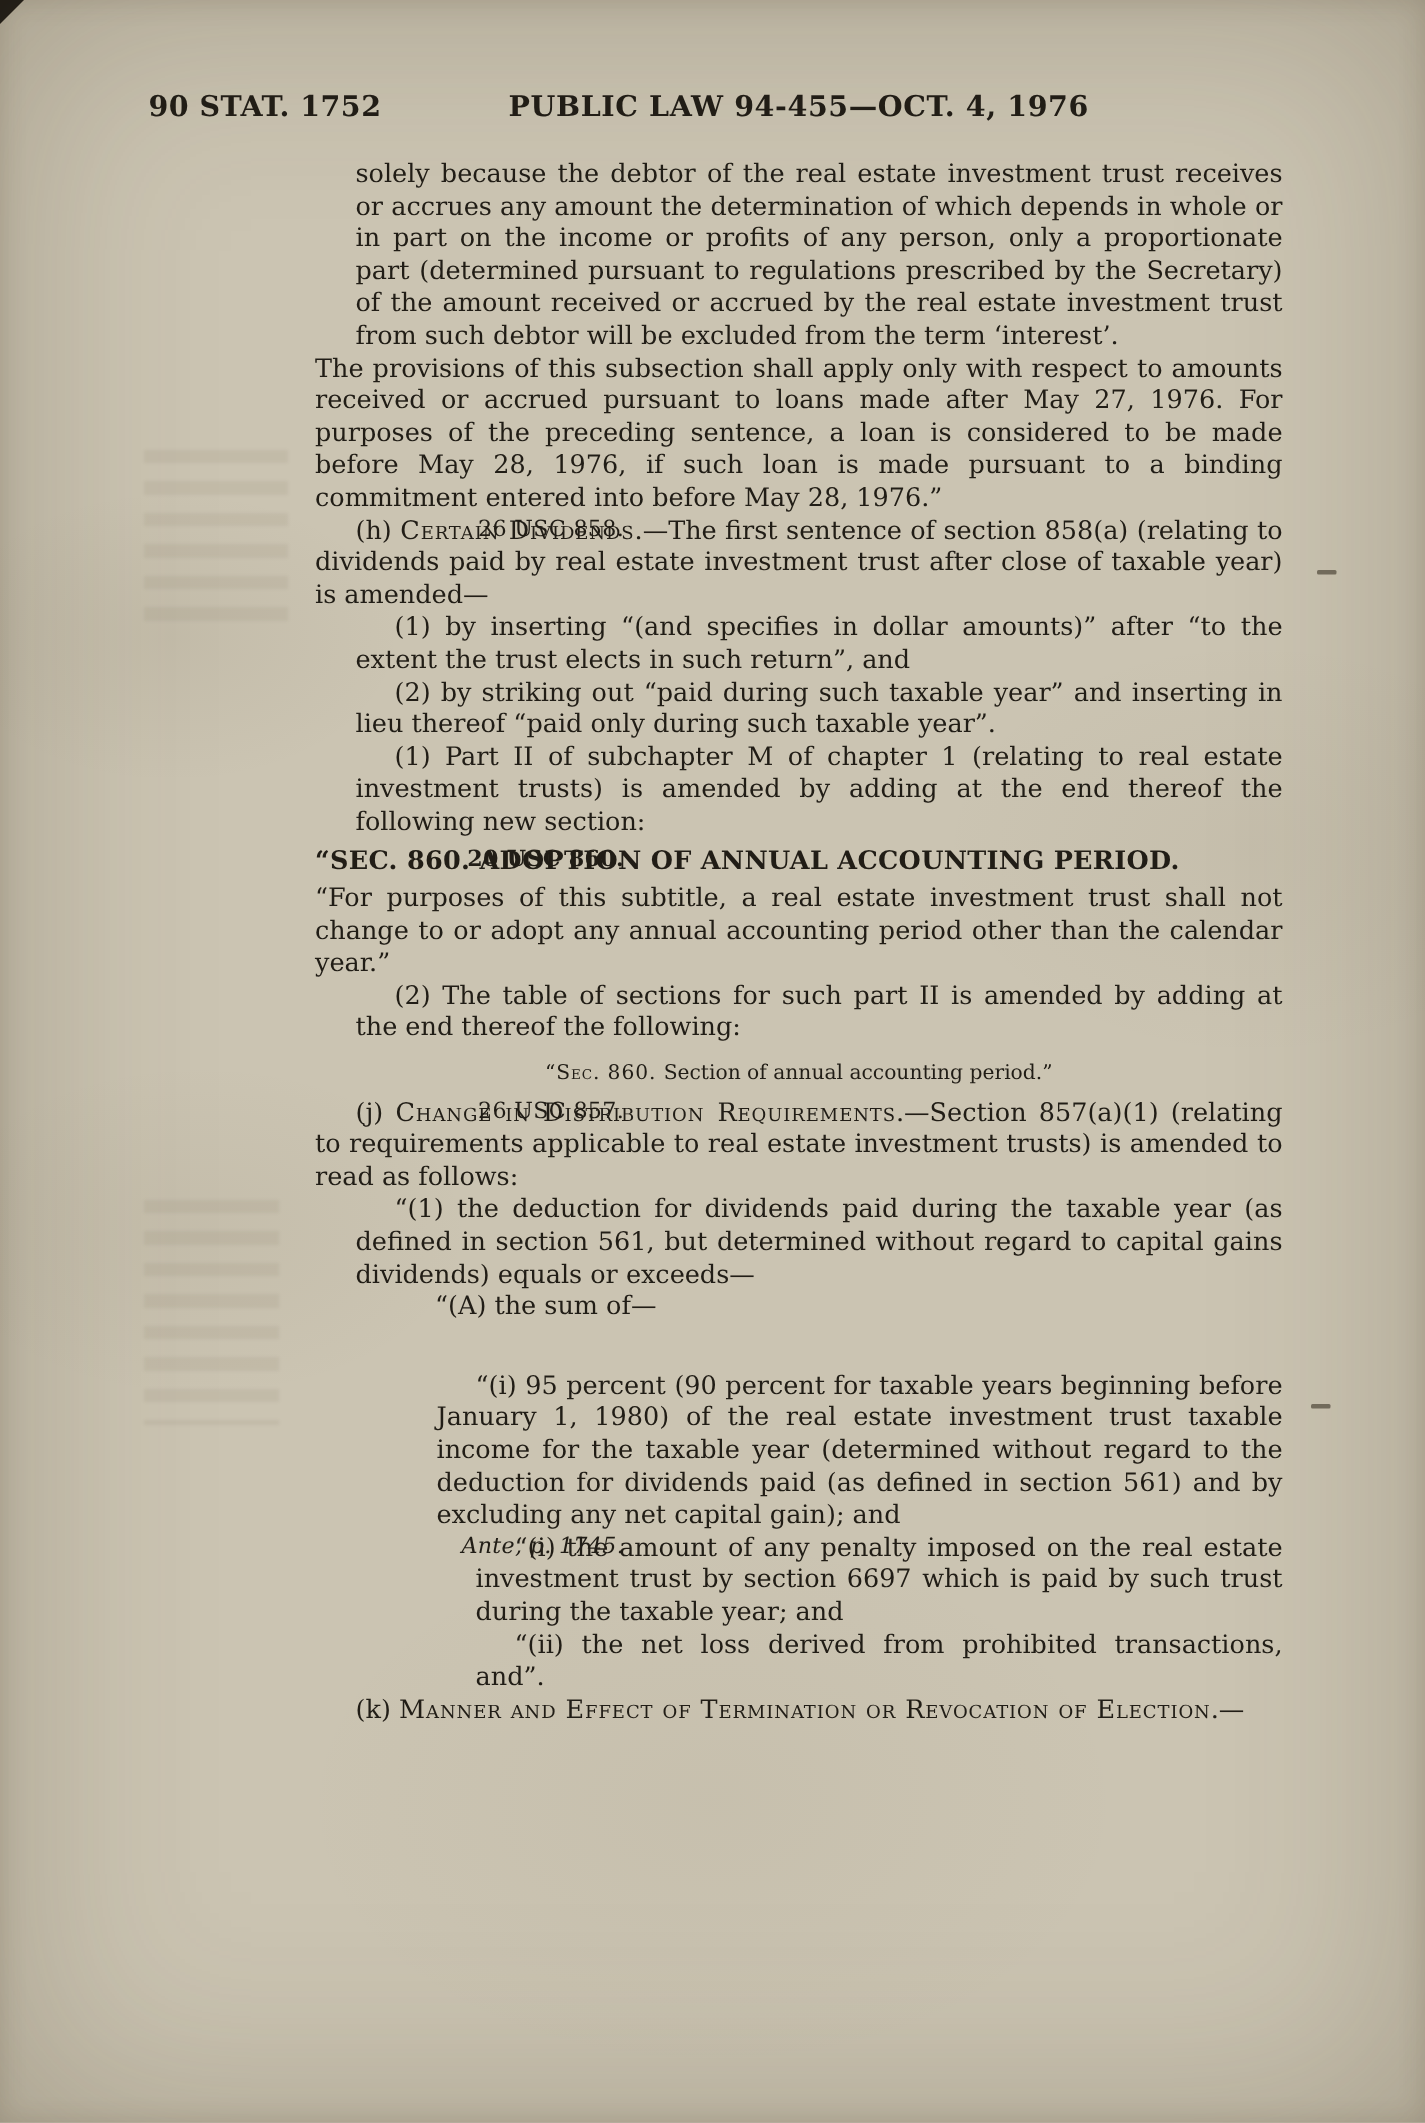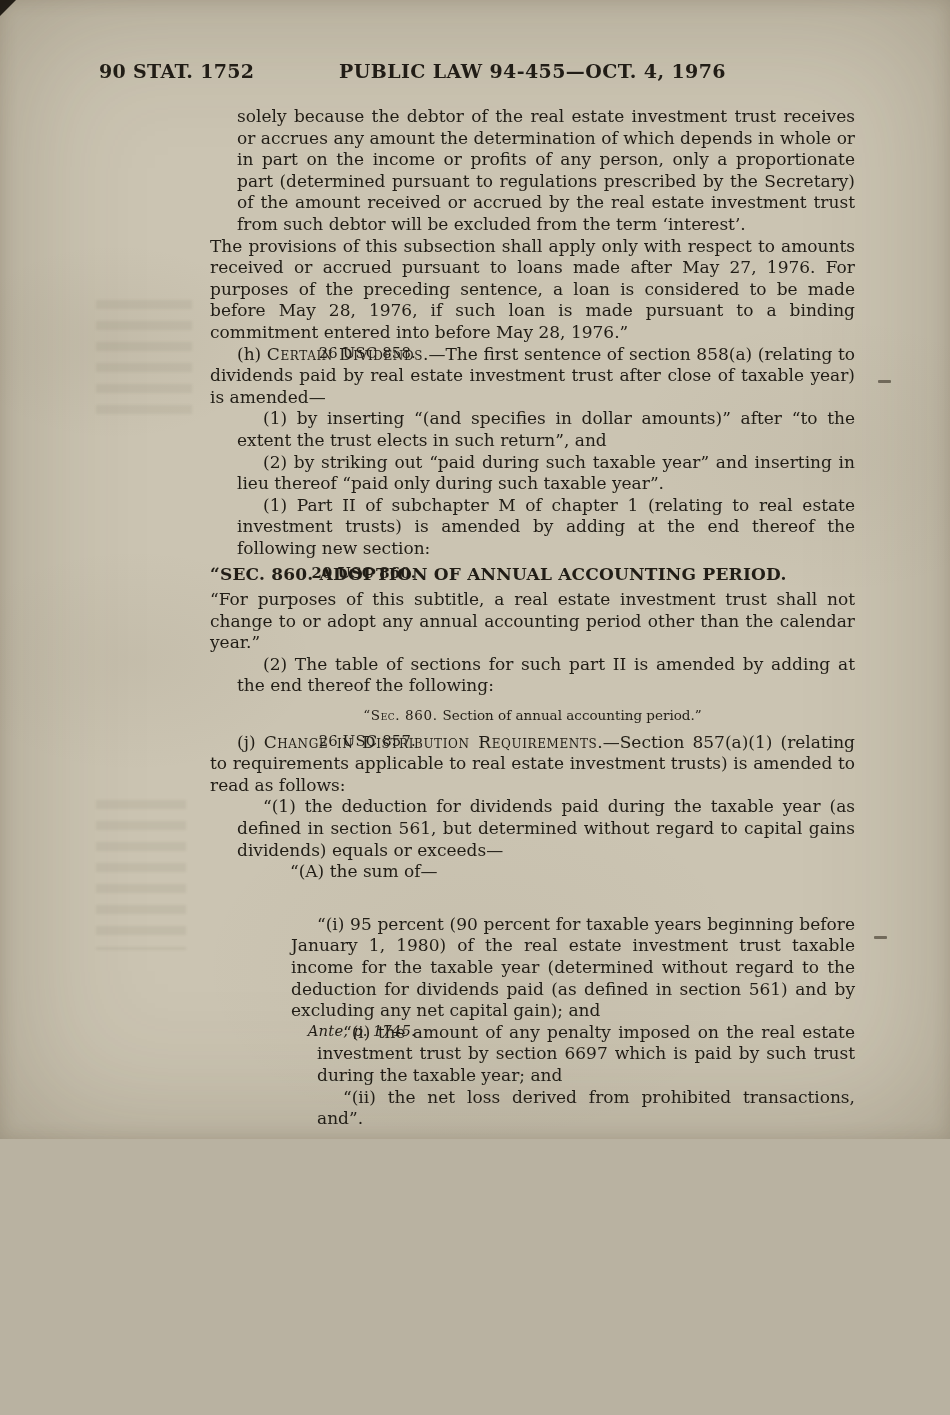--- a/index.html
+++ b/index.html
@@ -4,21 +4,21 @@
 <title>90 STAT. 1752 — PUBLIC LAW 94-455</title>
 <style>
   html,body{margin:0;padding:0;}
   body{
     width:950px;height:1415px;
     background:#b9b2a1;
     font-family:"DejaVu Serif", serif;
   }
   .page{
     position:relative;
-    width:950px;height:1139px;
+    width:950px;height:1415px;
     background:var(--paper,#cbc4b2);
     overflow:hidden;
     box-shadow:inset 0 0 140px rgba(70,58,36,.28), inset 0 0 18px rgba(70,58,36,.18);
     color:var(--ink,#211d16);
   }
   
   .page::before{
     content:"";position:absolute;inset:0;pointer-events:none;
     background:
       radial-gradient(220px 140px at 12% 30%, rgba(96,84,60,.07), transparent 70%),
@@ -103,14 +103,15 @@
       <div class="para act-heading"><span class="margin-note">20 USC 860.</span><span class="seg-bold">“SEC. 860. ADOPTION OF ANNUAL ACCOUNTING PERIOD.</span></div>
       <div class="para flush"><span class="seg-normal">“For purposes of this subtitle, a real estate investment trust shall not change to or adopt any annual accounting period other than the calendar year.”</span></div>
       <div class="para item-1"><span class="seg-normal">(2) The table of sections for such part II is amended by adding at the end thereof the following:</span></div>
       <div class="para table-entry"><span class="seg-smallcaps">“Sec. 860. </span><span class="seg-normal">Section of annual accounting period.”</span></div>
       <div class="para subsection"><span class="margin-note">26 USC 857.</span><span class="seg-normal">(j) </span><span class="seg-smallcaps">Change in Distribution Requirements</span><span class="seg-normal">.—Section 857(a)(1) (relating to requirements applicable to real estate investment trusts) is amended to read as follows:</span></div>
       <div class="para item-1"><span class="seg-normal">“(1) the deduction for dividends paid during the taxable year (as defined in section 561, but determined without regard to capital gains dividends) equals or exceeds—</span></div>
       <div class="para item-2"><span class="seg-normal">“(A) the sum of—</span></div>
       <div class="para item-3"><span class="seg-normal">“(i) 95 percent (90 percent for taxable years beginning before January 1, 1980) of the real estate investment trust taxable income for the taxable year (determined without regard to the deduction for dividends paid (as defined in section 561) and by excluding any net capital gain); and</span></div>
       <div class="para item-4"><span class="margin-note italic">Ante, p. 1745.</span><span class="seg-normal">“(i) the amount of any penalty imposed on the real estate investment trust by section 6697 which is paid by such trust during the taxable year; and</span></div>
       <div class="para item-4"><span class="seg-normal">“(ii) the net loss derived from prohibited transactions, and”.</span></div>
+      <div class="para subsection"><span class="seg-normal">(k) </span><span class="seg-smallcaps">Manner and Effect of Termination or Revocation of Election</span><span class="seg-normal">.—</span></div>
     </div>
 </div>
 
 </body></html>

